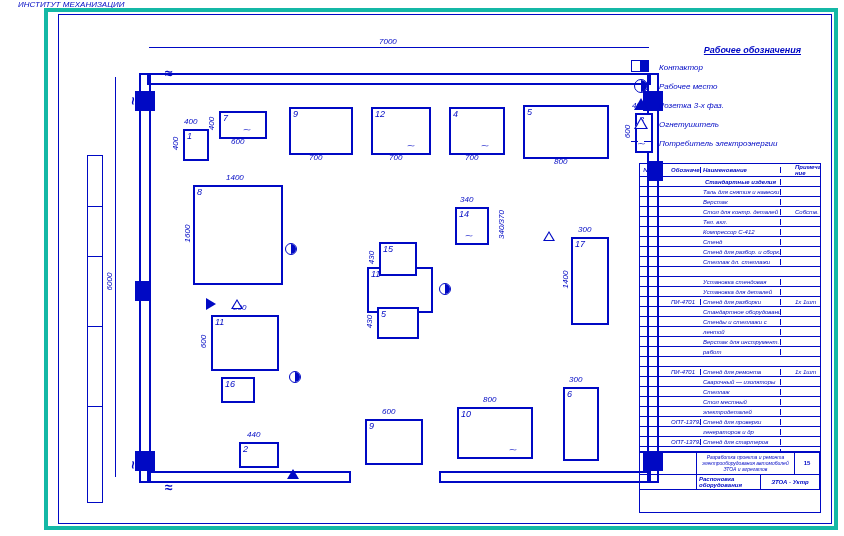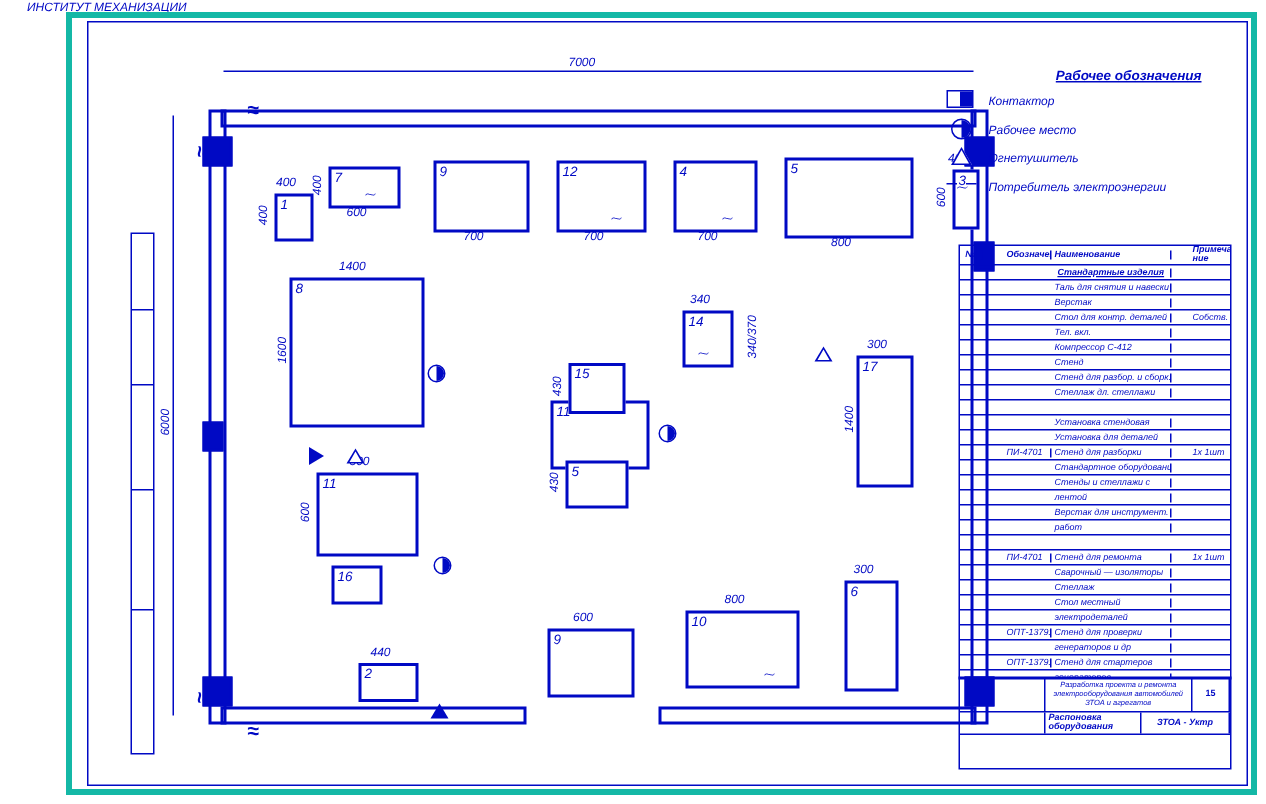--- a/index.html
+++ b/index.html
@@ -193,20 +193,26 @@
               <div class="lg-txt">Контактор</div>
             </div>
             <div class="lg-row">
               <div class="lg-sym">
                 <div class="sym-circ"></div>
               </div>
               <div class="lg-txt">Рабочее место</div>
             </div>
             <div class="lg-row">
               <div class="lg-sym">
+                <div class="sym-tri"></div>
+              </div>
+              <div class="lg-txt">Розетка 3-х фаз.</div>
+            </div>
+            <div class="lg-row">
+              <div class="lg-sym">
                 <div class="sym-trih"></div>
               </div>
               <div class="lg-txt">Огнетушитель</div>
             </div>
             <div class="lg-row">
               <div class="lg-sym">
                 <div class="sym-wire">
                   <span class="sym-wire-z">⁓</span>
                 </div>
               </div>

